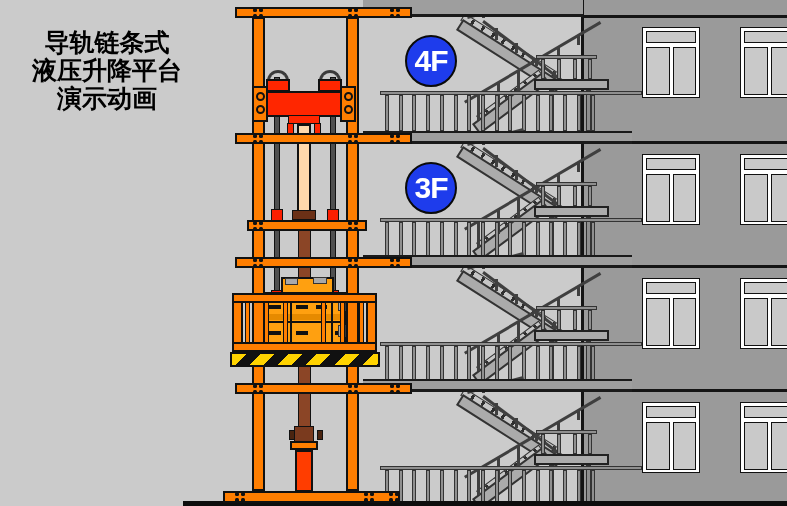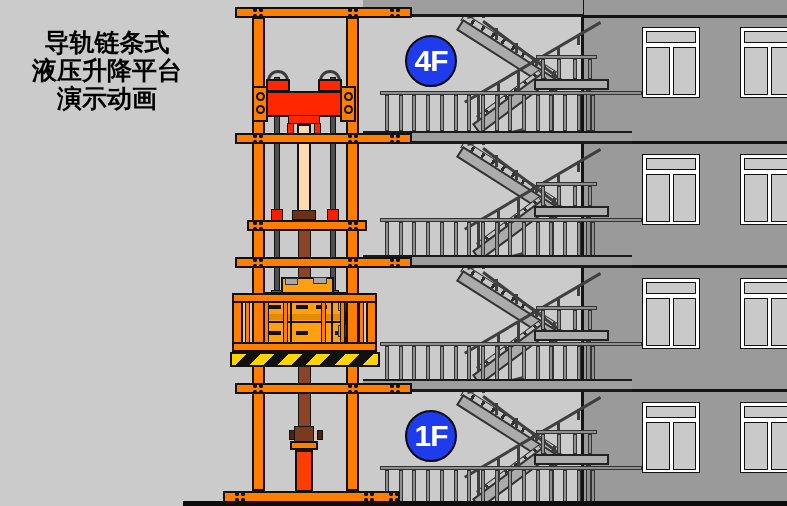--- a/index.html
+++ b/index.html
@@ -164,20 +164,23 @@
         <div class="abs win" style="left:630px;top:10px;width:58px;height:71px;">
           <div class="pane" style="left:3px;top:3px;width:50px;height:12px;"></div>
           <div class="pane" style="left:3px;top:19px;width:24px;height:48px;"></div>
           <div class="pane" style="left:30px;top:19px;width:23px;height:48px;"></div>
         </div>
         <div class="abs win" style="left:728px;top:10px;width:58px;height:71px;">
           <div class="pane" style="left:3px;top:3px;width:50px;height:12px;"></div>
           <div class="pane" style="left:3px;top:19px;width:24px;height:48px;"></div>
           <div class="pane" style="left:30px;top:19px;width:23px;height:48px;"></div>
         </div>
+        <div class="abs badge" style="left:393px;top:18px;width:52px;height:52px;">
+        <span>3F</span>
+      </div>
       </div>
       <div class="abs module" style="top: 268px;">
         <div class="abs steps" style="left:453px;top:-4px;width:112px;height:9px;transform:rotate(32.5deg);"></div>
         <div class="abs flight" style="left:451px;top:2px;width:118px;height:13px;transform:rotate(32.5deg);"></div>
         <div class="abs rail" style="left:472px;top:3px;width:98px;height:3px;transform:rotate(37deg);"></div>
         <div class="abs rpost" style="left:483px;top:11px;width:3px;height:12px;"></div>
         <div class="abs rpost" style="left:503px;top:26px;width:3px;height:10px;"></div>
         <div class="abs rpost" style="left:523px;top:41px;width:3px;height:8px;"></div>
         <div class="abs rpost" style="left:541px;top:55px;width:3px;height:6px;"></div>
         <div class="abs steps" style="left:464px;top:99px;width:78px;height:9px;transform:rotate(-36.6deg);"></div>
@@ -276,23 +279,20 @@
         <div class="abs win" style="left:630px;top:10px;width:58px;height:71px;">
           <div class="pane" style="left:3px;top:3px;width:50px;height:12px;"></div>
           <div class="pane" style="left:3px;top:19px;width:24px;height:48px;"></div>
           <div class="pane" style="left:30px;top:19px;width:23px;height:48px;"></div>
         </div>
         <div class="abs win" style="left:728px;top:10px;width:58px;height:71px;">
           <div class="pane" style="left:3px;top:3px;width:50px;height:12px;"></div>
           <div class="pane" style="left:3px;top:19px;width:24px;height:48px;"></div>
           <div class="pane" style="left:30px;top:19px;width:23px;height:48px;"></div>
         </div>
-        <div class="abs badge" style="left:393px;top:18px;width:52px;height:52px;">
-        <span>1F</span>
-      </div>
       </div>
     </div>
 
   <div class="abs slab top" style="left:363px;top:0;width:220px;height:17px;"></div>
   <div class="abs slab" style="left:363px;top:131px;width:269px;height:13px;"></div>
   <div class="abs slab" style="left:363px;top:255px;width:269px;height:13px;"></div>
   <div class="abs slab" style="left:363px;top:379px;width:269px;height:13px;"></div>
   <div class="abs" style="left:183px;top:501px;width:604px;height:5px;background:#0D0D0D;"></div>
 
   <div>

